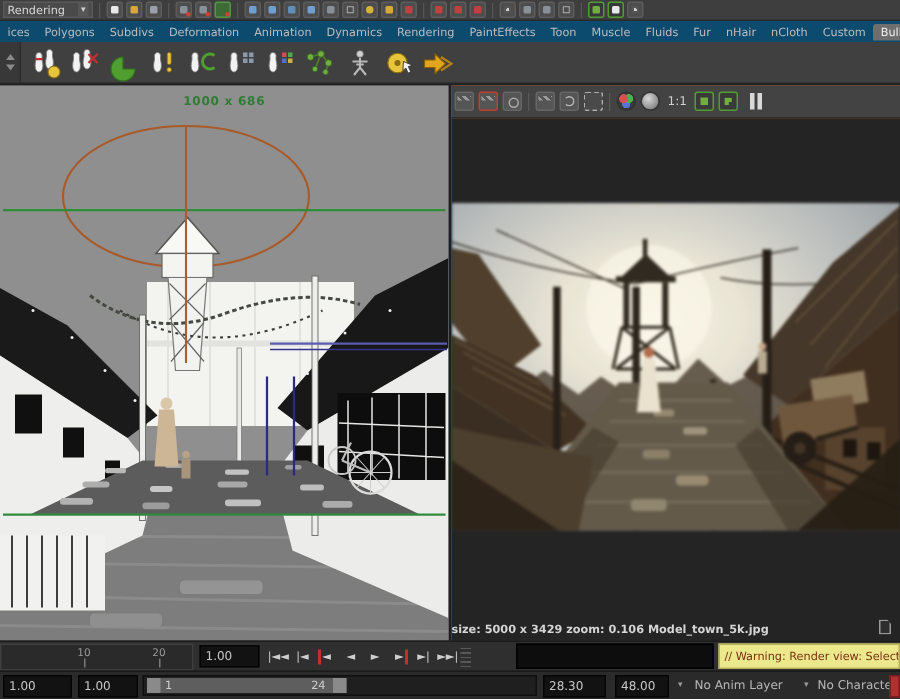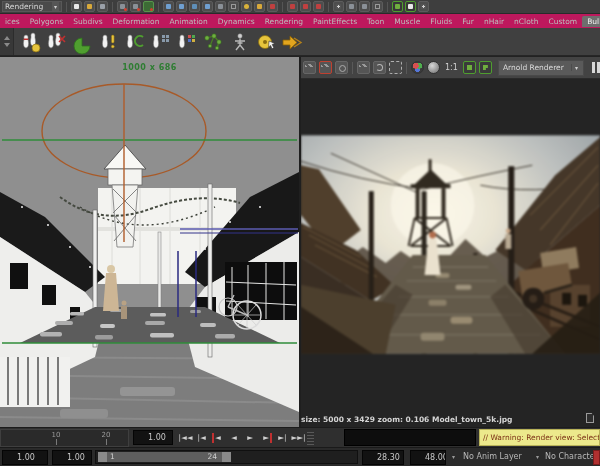--- a/index.html
+++ b/index.html
@@ -24,21 +24,21 @@
   .g-blue i   { background:#6f9fd0; }
   .g-teal i   { background:#5f8fb8; }
   .g-dash i   { background:transparent; border:1px dashed #9a9a9a; }
   .g-q i      { background:#d8b23a; border-radius:50%; }
   .g-red i    { background:#c04040; }
   .g-dot i    { background:radial-gradient(circle,#cfcfcf 30%,transparent 32%) ,#555; }
   .g-greenin i{ background:#6fae3f; }
   .si.framed  { border-color:#4f9e2f; background:#383838; }
 
   
-  .shelf-tabs { height:14px; background:#be185d; display:flex; align-items:center; font-size:7.5px; color:#bdbdbd; padding-left:0; overflow:hidden; }
+  .shelf-tabs { height:14px; background:#0c4a6e; display:flex; align-items:center; font-size:7.5px; color:#bdbdbd; padding-left:0; overflow:hidden; }
   .tab { padding:1px 5px; white-space:nowrap; flex:0 0 auto; }
   .tab.active { background:#6e6e6e; color:#f0f0f0; border-radius:2px 2px 0 0; }
 
   
   .shelf-row { height:28px; background:#404040; border-bottom:1px solid #262626; display:flex; align-items:center; }
   .shelf-toggle { width:14px; height:100%; background:#383838; border-right:1px solid #2c2c2c; display:flex; flex-direction:column; justify-content:center; align-items:center; gap:3px; }
   .tri { width:0; height:0; border-left:3px solid transparent; border-right:3px solid transparent; }
   .tri.up { border-bottom:4px solid #8a8a8a; }
   .tri.down { border-top:4px solid #8a8a8a; }
   .shelf-strip { margin-left:4px; }
@@ -74,21 +74,21 @@
   .rv-canvas { position:relative; flex:1; background:#242424; overflow:hidden; }
   .render-img { position:absolute; left:0; top:56px; filter:blur(1.1px); }
   .rv-status { height:18px; background:#242424; display:flex; align-items:center; justify-content:flex-start; gap:6px; font-size:7.5px; font-weight:bold; color:#d5d5d5; position:relative; }
   .file-icon { position:absolute; right:6px; top:3px; width:8px; height:10px; border:1px solid #9a9a9a; background:#2e2e2e; clip-path:polygon(0 0,70% 0,100% 30%,100% 100%,0 100%); }
 
   
   .time-row { position:relative; height:20px; background:#2f2f2f; border-top:1px solid #1c1c1c; }
   .time-slider { position:absolute; left:0; top:1px; width:129px; height:18px; background:#2a2a2a; border:1px solid #3f3f3f; }
   .tick { position:absolute; top:1px; font-size:7px; color:#9a9a9a; transform:translateX(-50%); }
   .tickmark { position:absolute; bottom:1px; width:1px; height:6px; background:#7a7a7a; }
-  .field { position:absolute; background:#121212; border:1px solid #050505; color:#c8c8c8; font-size:8px; line-height:13px; padding:0 14px; height:15px; overflow:hidden; white-space:nowrap; }
+  .field { position:absolute; background:#121212; border:1px solid #050505; color:#c8c8c8; font-size:8px; line-height:13px; padding:0 3px; height:15px; overflow:hidden; white-space:nowrap; }
   .current-time { left:133px; top:2px; width:40px; }
   .playback { position:absolute; left:178px; top:1px; width:128px; height:18px; display:flex; align-items:center; justify-content:space-between; }
   .pb { position:relative; width:15px; height:16px; background:none; border:none; color:#cfcfcf; font-size:7.5px; line-height:16px; text-align:center; font-family:inherit; padding:0; }
   .pb.key::before { content:""; position:absolute; top:3px; width:2px; height:10px; background:#c03030; }
   .pb.key.back::before { left:2px; } .pb.key.fwd::before { right:2px; }
   .drag-handle { position:absolute; left:307px; top:3px; width:7px; height:14px; background:repeating-linear-gradient(0deg,#6a6a6a 0 1px,transparent 1px 3px); opacity:.7; }
   .mel { position:absolute; left:319px; top:4px; font-size:8px; color:#b8b8b8;margin-left:38px; }
   .cmdline { position:absolute; left:344px; top:1px; width:132px; height:17px; background:#0d0d0d; border:1px solid #000; color:#c8c8c8; font-size:8px; font-family:inherit; }
   .warning { position:absolute; left:479px; top:1px; right:0; height:17px; background:#ece98c; border:1px solid #b8b258; color:#7a2f15; font-size:7.5px; line-height:15px; padding:0 3px; white-space:nowrap; overflow:hidden; }
 
@@ -417,24 +417,20 @@
         <div class="rv-sep"></div>
         <div class="rvi clap"></div>
         <div class="rvi refresh"></div>
         <div class="rvi region"></div>
         <div class="rv-sep"></div>
         <div class="rvi rgb"></div>
         <div class="rvi alpha"></div>
         <div class="rv-scale">1:1</div>
         <div class="rvi gframe"></div>
         <div class="rvi gframe arrow"></div>
-        <div class="rv-dropdown">
-          <span class="lbl">Arnold Renderer</span>
-          <span class="caret">▾</span>
-        </div>
         <div class="rv-pause"></div>
 
       </div>
 
       <div class="rv-canvas">
         <svg class="render-img" width="299" height="219" viewBox="0 0 300 219">
           <defs>
             <radialGradient id="sky" cx="44%" cy="36%" r="75%">
               <stop offset="0%" stop-color="#fdfaef"></stop>
               <stop offset="28%" stop-color="#ebe8da"></stop>

